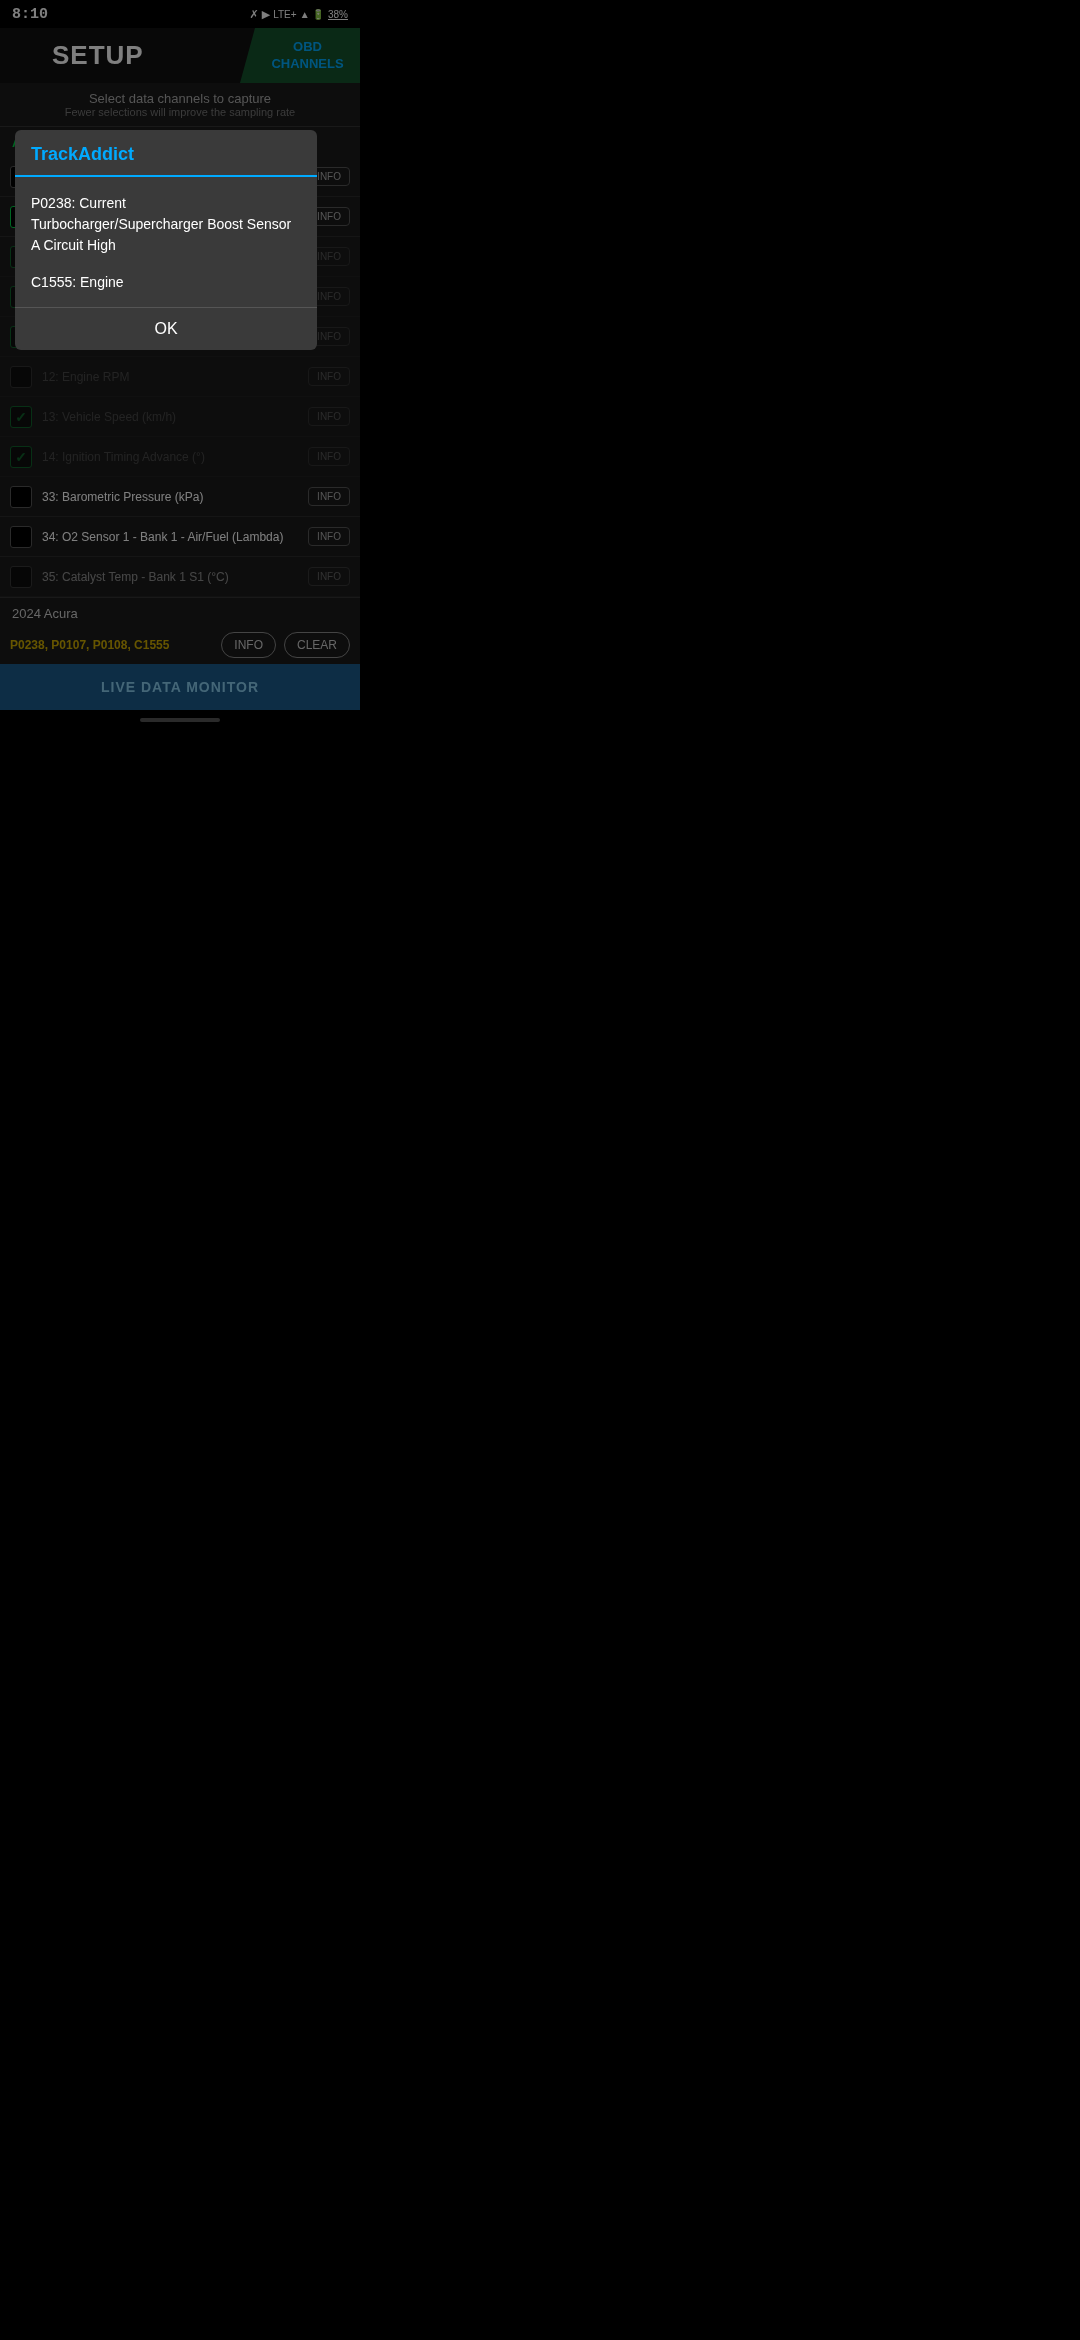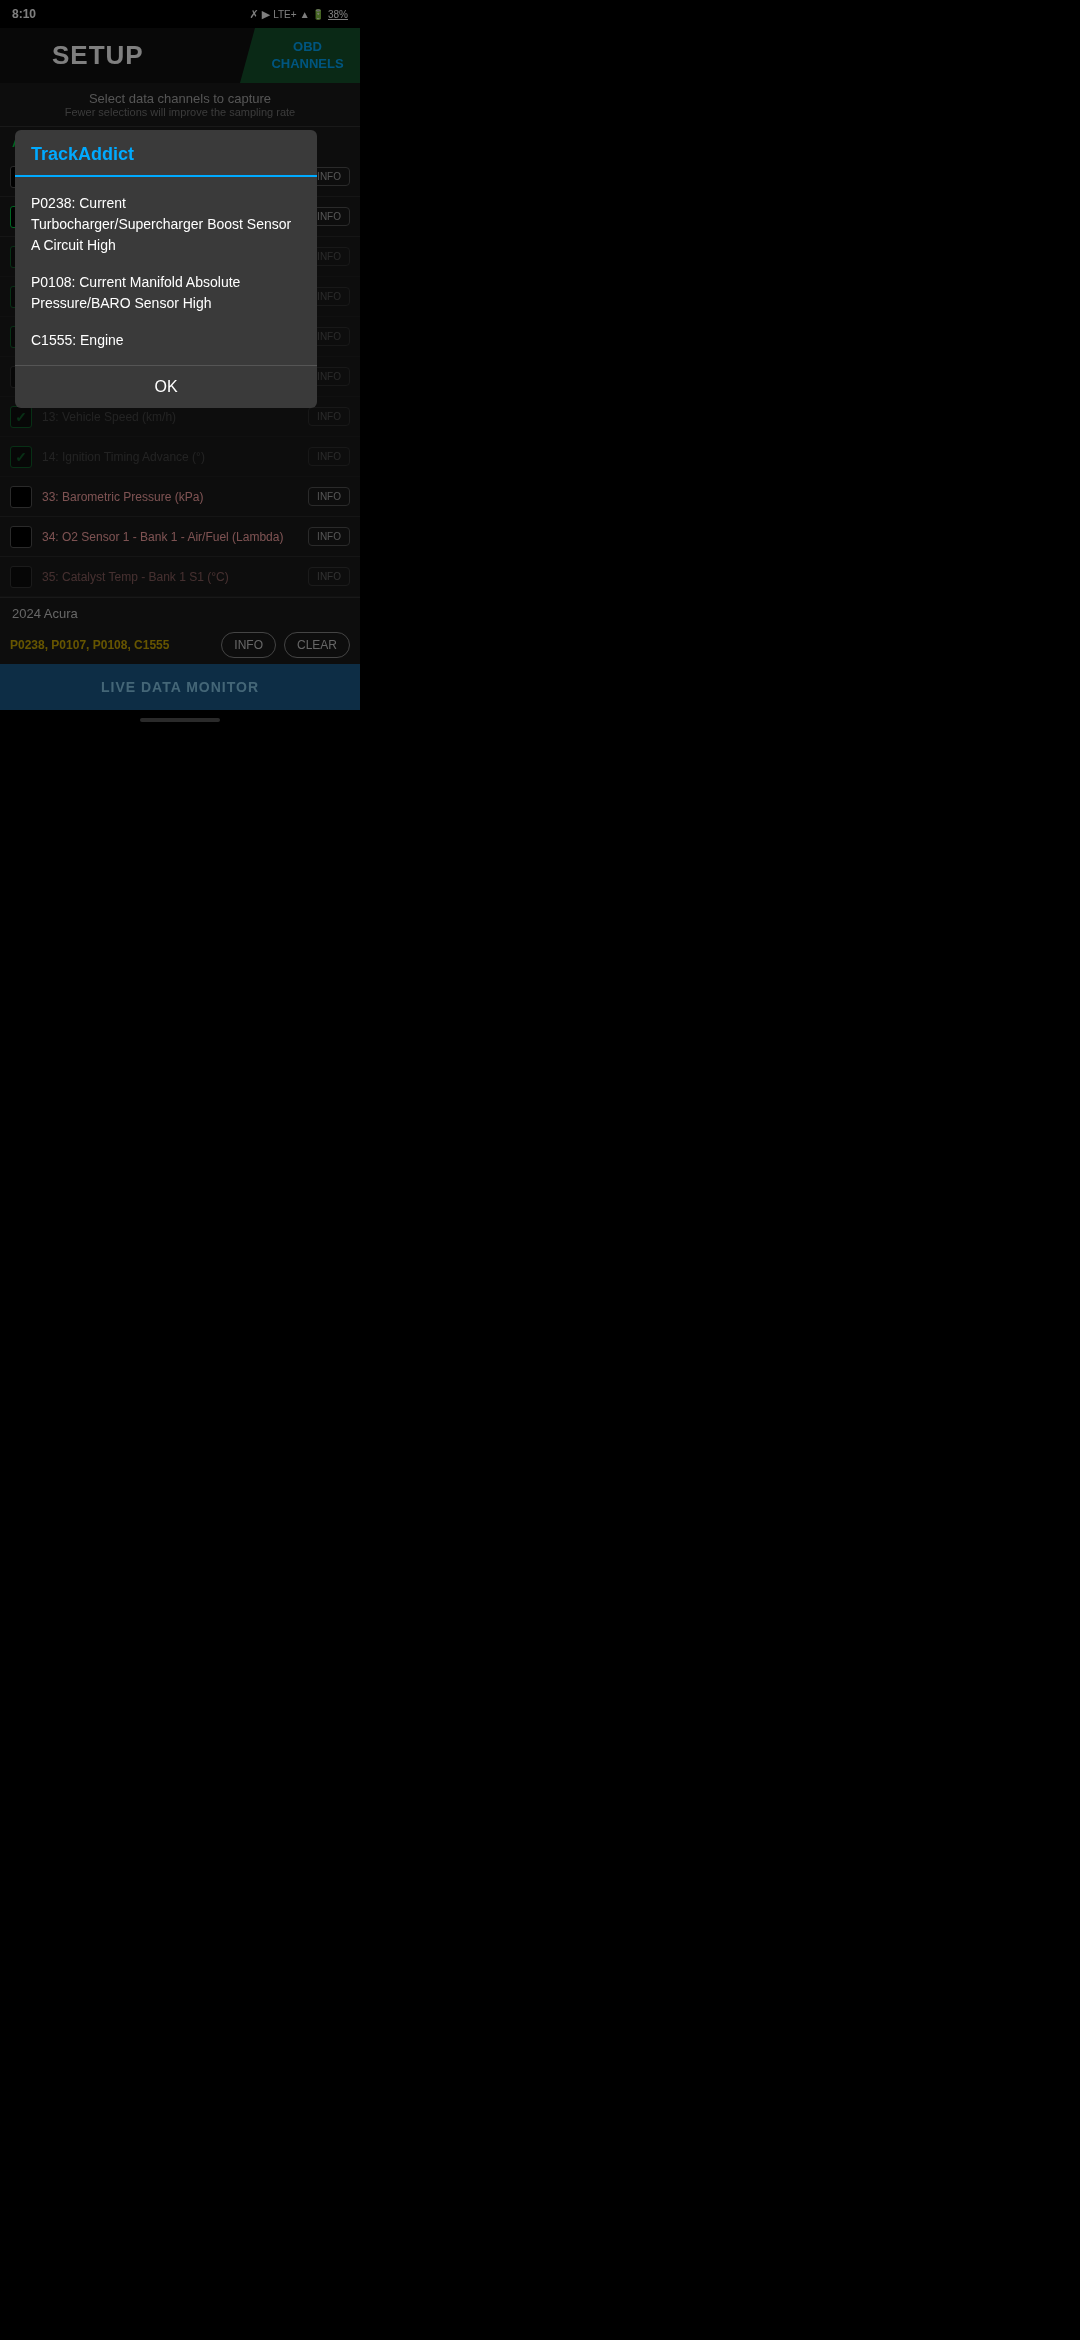--- a/index.html
+++ b/index.html
@@ -19,22 +19,23 @@
       height: 28px;
       display: flex;
       align-items: center;
       justify-content: space-between;
       padding: 0 12px;
       position: relative;
       z-index: 10;
     }
     .status-left {
       color: #fff;
-      font-size: 12px;
-      font-weight: bold;
+      font-size: 15px;
+      font-weight: bold;
+      font-family: Liberation Mono, monospace;
     }
     .status-right {
       display: flex;
       align-items: center;
       gap: 4px;
       color: #fff;
       font-size: 10px;
     }
     .status-icons {
       display: flex;
@@ -135,21 +136,21 @@
       background: #000;
     }
     .channel-checkbox.checked::after {
       content: '✓';
       color: #00cc44;
       font-size: 14px;
       font-weight: bold;
     }
     .channel-name {
       flex: 1;
-      color: #fca5a5;
+      color: #ffffff;
       font-size: 12px;
     }
     .info-btn {
       border: 1.5px solid #555;
       color: #aaa;
       font-size: 10px;
       padding: 3px 8px;
       border-radius: 4px;
       background: transparent;
     }
@@ -409,22 +410,19 @@
 
 <div class="modal-overlay">
   <div class="modal">
     <div class="modal-header">
       <span class="modal-header-title">TrackAddict</span>
     </div>
     <div class="modal-body">
       <p>P0238: Current
   Turbocharger/Supercharger Boost
 Sensor A Circuit High</p>
-      <p>P0108: Current
-  Manifold Absolute Pressure/BARO
-Sensor High</p>
       <p>C1555: Engine</p>
     </div>
     <div class="modal-footer">
       <button class="modal-ok-btn">OK</button>
     </div>
   </div>
 </div>
 
 </body></html>

